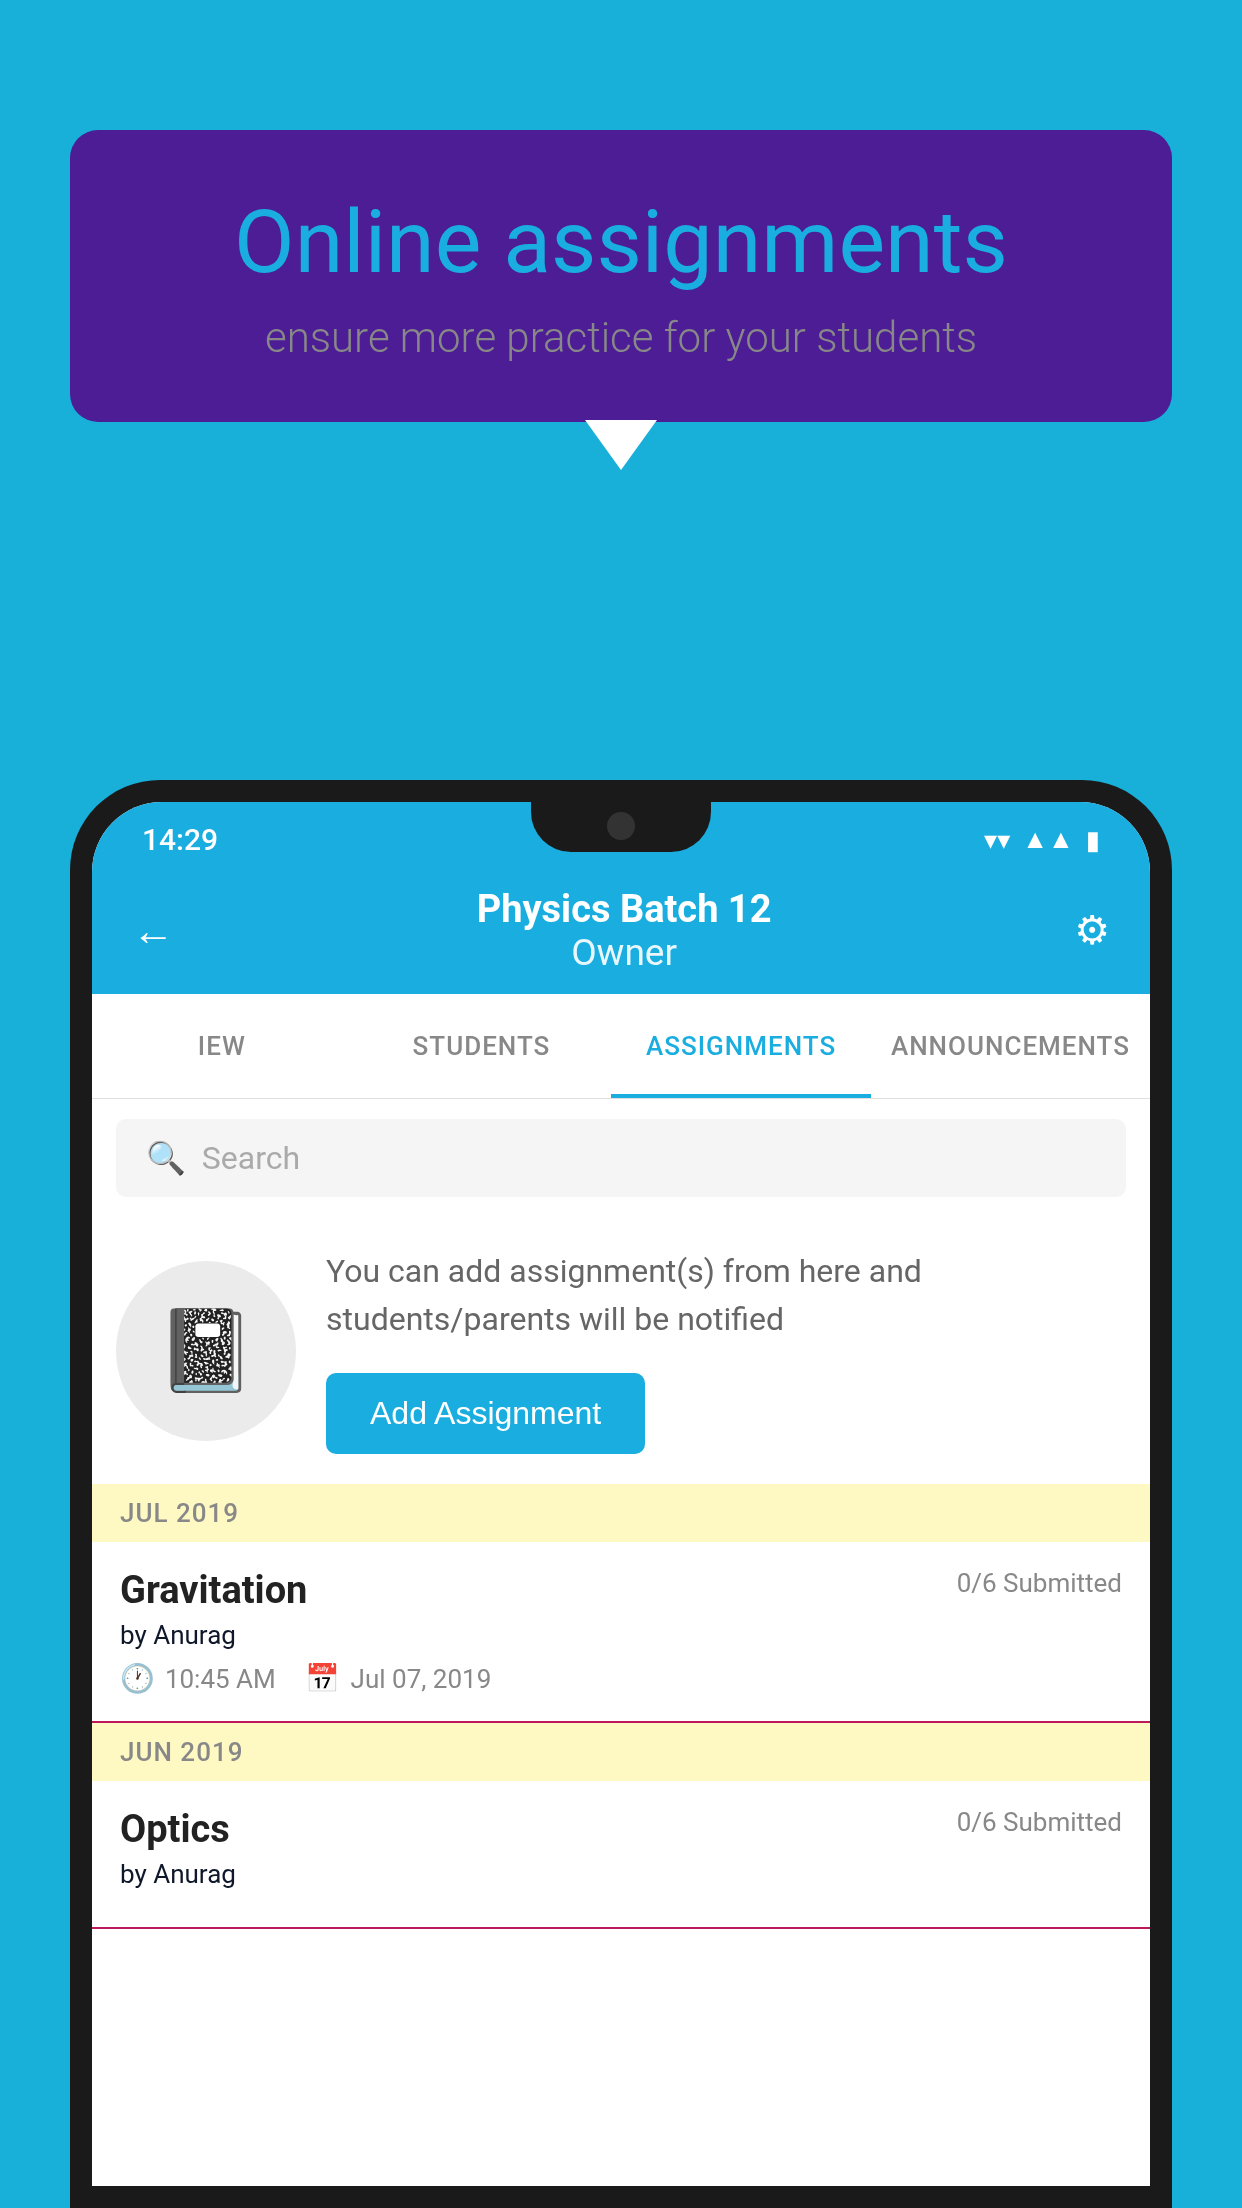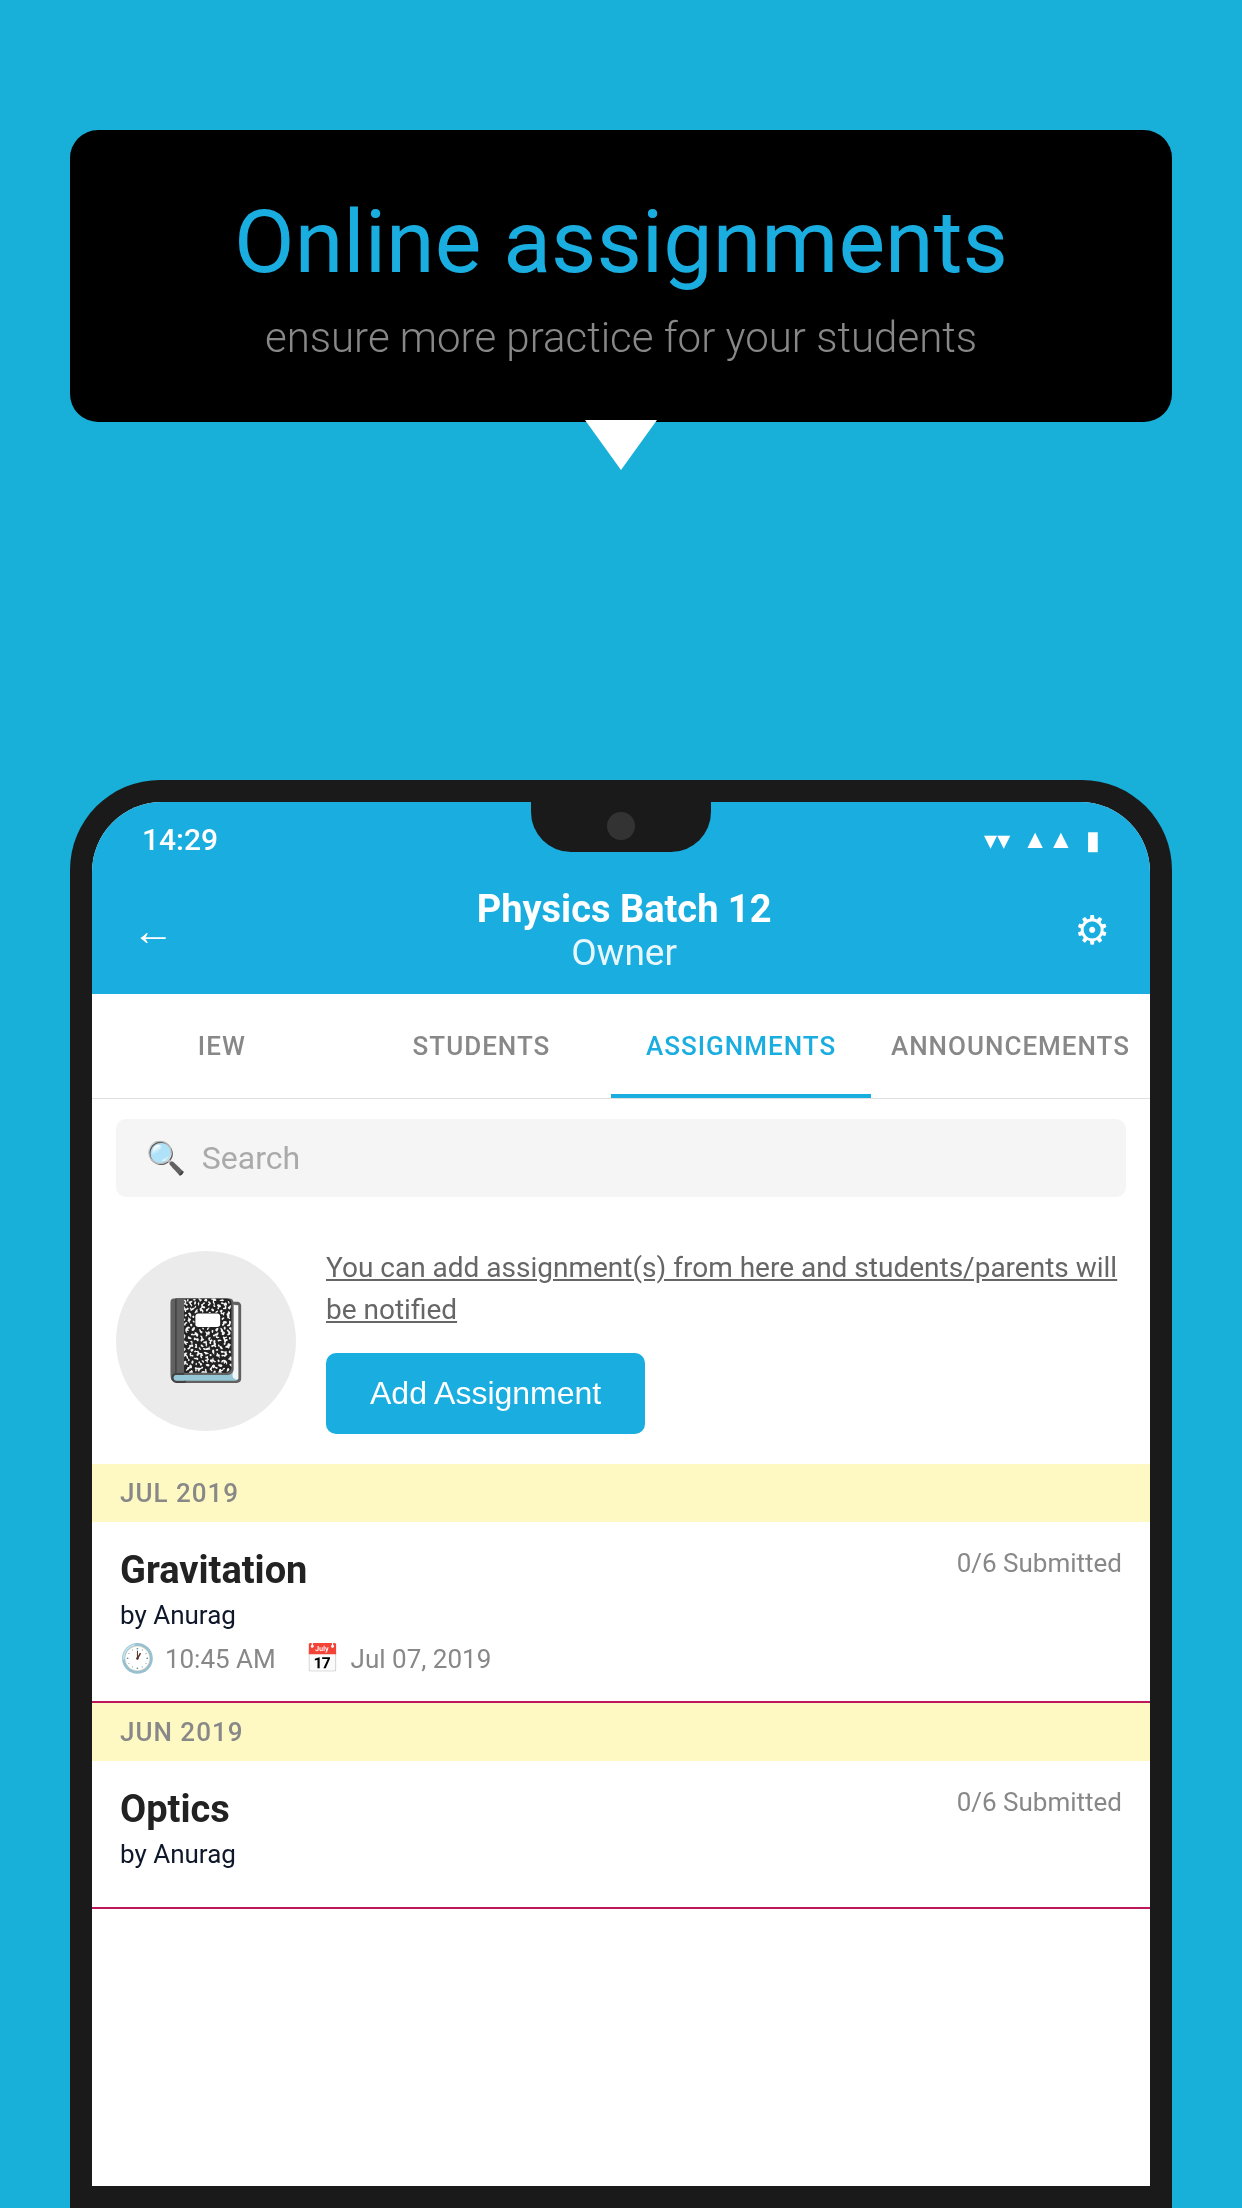--- a/index.html
+++ b/index.html
@@ -15,21 +15,21 @@
 
     
     .speech-bubble-section {
       position: absolute;
       top: 130px;
       left: 70px;
       right: 70px;
     }
 
     .speech-bubble {
-      background: #000000;
+      background: #4c1d95;
       border-radius: 28px;
       padding: 60px 80px;
       text-align: center;
       position: relative;
     }
 
     .speech-bubble::after {
       content: '';
       position: absolute;
       bottom: -48px;
@@ -261,24 +261,23 @@
     .notebook-icon {
       font-size: 80px;
     }
 
     .promo-content {
       flex: 1;
     }
 
     .promo-text {
       color: #666;
-      font-size: 28px;
+      font-size: 32px;
       line-height: 1.5;
-      margin-bottom: 22px;
-      text-decoration: underline;
+      margin-bottom: 30px;
     }
 
     .add-assignment-btn {
       background: #1aade0;
       color: white;
       border: none;
       border-radius: 10px;
       padding: 22px 44px;
       font-size: 32px;
       font-weight: 500;

